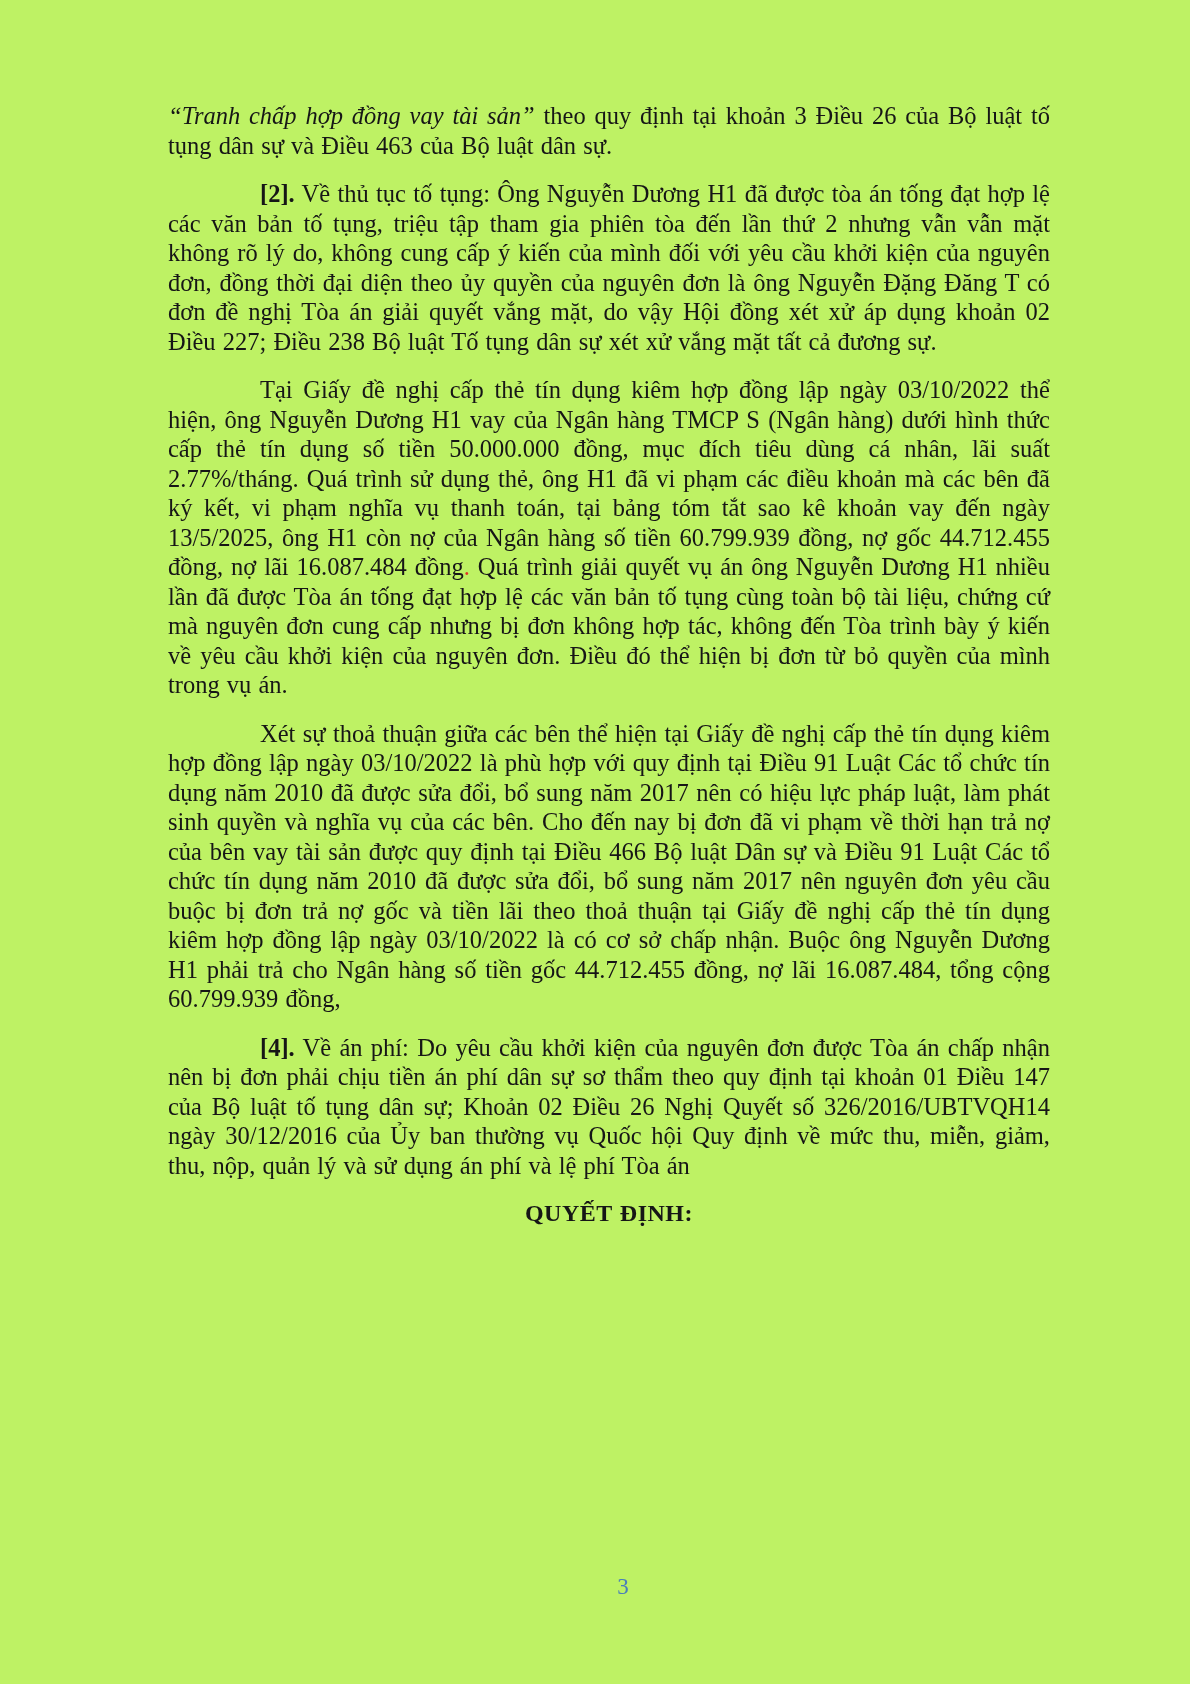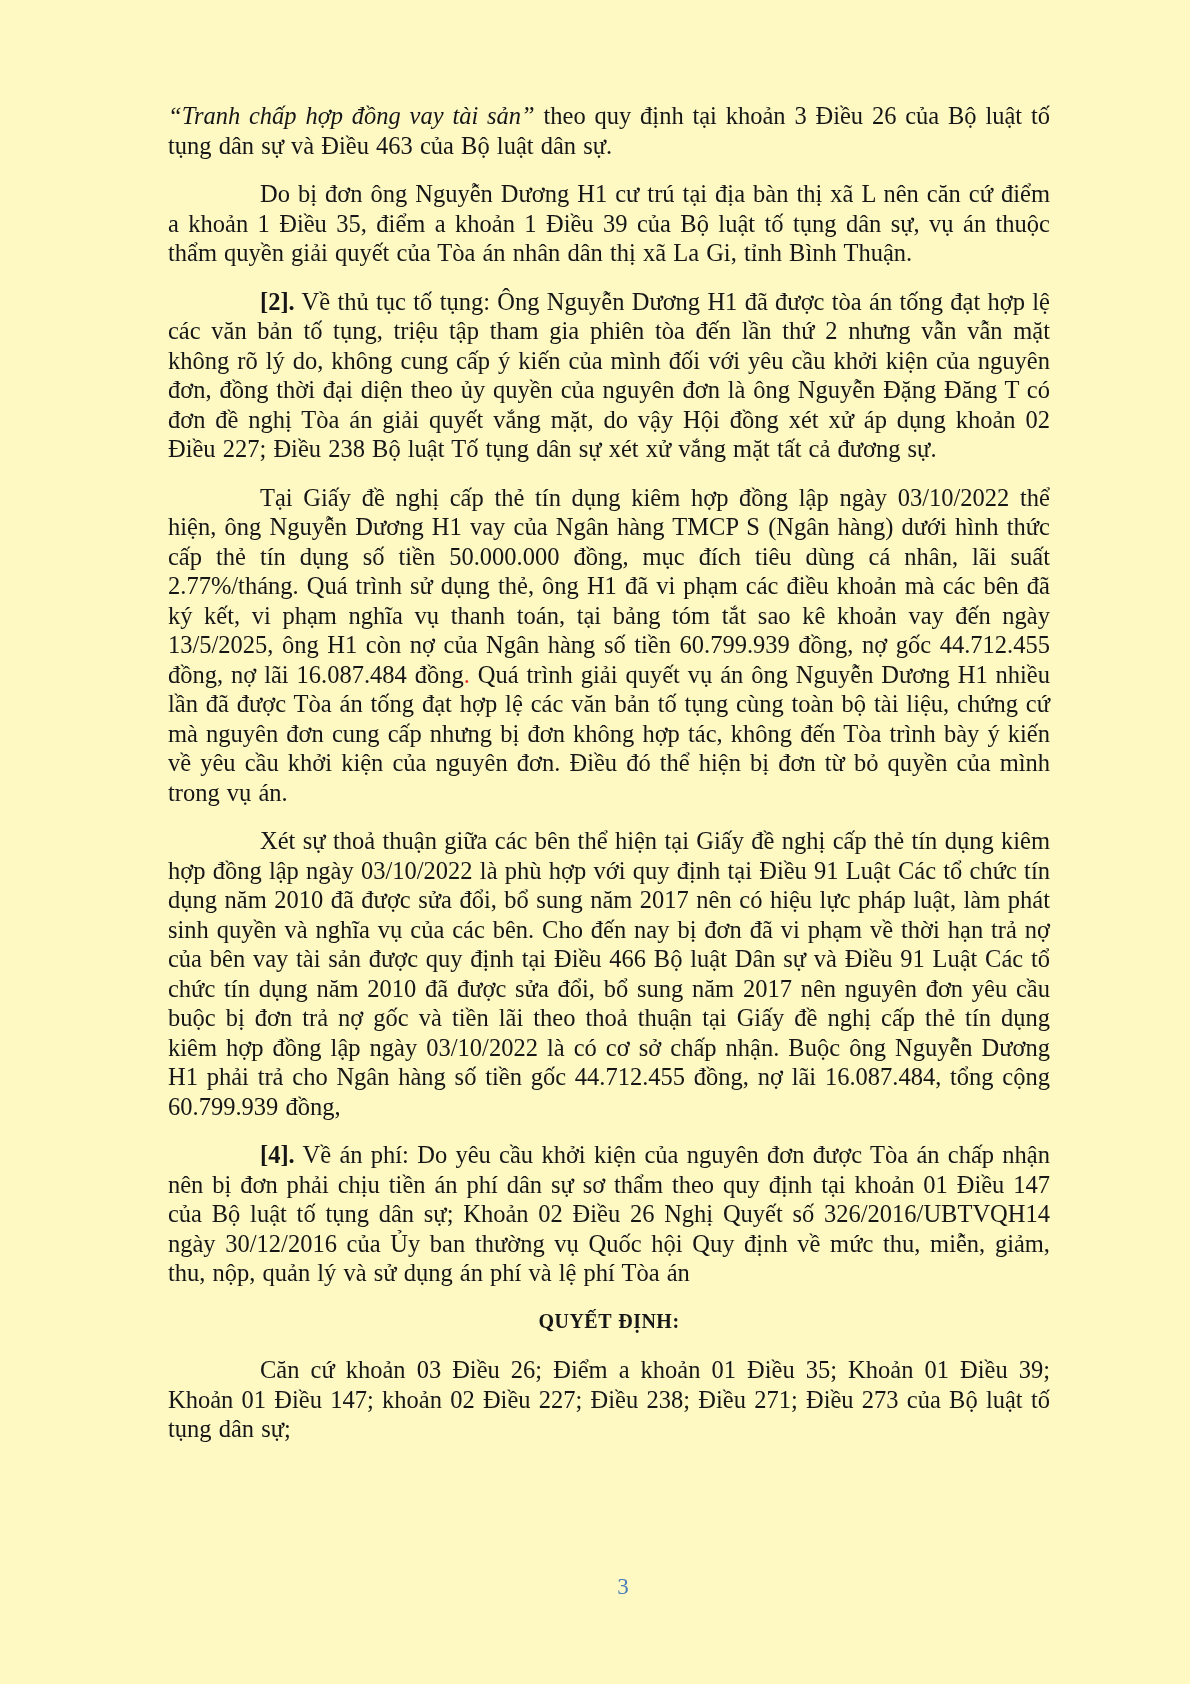--- a/index.html
+++ b/index.html
@@ -4,21 +4,21 @@
 <style>
   html, body {
     margin: 0;
     padding: 0;
     background: #ffffff;
   }
   .page {
     position: relative;
     width: 1190px;
     height: 1684px;
-    background: #fef9c3;
+    background: #bef264;
     overflow: hidden;
     font-family: "Liberation Serif", "DejaVu Serif", serif;
     color: #161616;
   }
   .content {
     position: absolute;
     left: 168px;
     top: 101px;
     width: 882px;
   }
@@ -29,21 +29,21 @@
     line-height: 29.5px;
     text-align: justify;
     text-justify: inter-word;
     word-spacing: 1px;
   }
   p.para + p.para { margin-top: 19px; }
   p.para.indent { text-indent: 92px; }
   p.para.heading {
     text-align: center;
     text-indent: 0;
-    font-size: 20px;
+    font-size: 24px;
     margin-top: 23px;
     margin-bottom: 2px;
     letter-spacing: 0.5px;
   }
   .b { font-weight: bold; }
   .i { font-style: italic; }
   .footer {
     position: absolute;
     top: 1572px;
     left: 0;
@@ -53,22 +53,20 @@
     font-size: 23px;
     line-height: 29px;
   }
 </style>
 </head>
 <body>
 
 <div class="page">
   <div class="content">
       <p class="para"><span class="i">“Tranh chấp hợp đồng vay tài sản”</span><span> theo quy định tại khoản 3 Điều 26 của Bộ luật tố tụng dân sự và Điều 463 của Bộ luật dân sự.</span></p>
-      <p class="para indent"><span>Do bị đơn ông Nguyễn Dương H1 cư trú tại địa bàn thị xã L nên căn cứ điểm a khoản 1 Điều 35, điểm a khoản 1 Điều 39 của Bộ luật tố tụng dân sự, vụ án thuộc thẩm quyền giải quyết của Tòa án nhân dân thị xã La Gi, tỉnh Bình Thuận.</span></p>
       <p class="para indent"><span class="b">[2].</span><span> Về thủ tục tố tụng: Ông Nguyễn Dương H1 đã được tòa án tống đạt hợp lệ các văn bản tố tụng, triệu tập tham gia phiên tòa đến lần thứ 2 nhưng vẫn vẫn mặt không rõ lý do, không cung cấp ý kiến của mình đối với yêu cầu khởi kiện của nguyên đơn, đồng thời đại diện theo ủy quyền của nguyên đơn là ông Nguyễn Đặng Đăng T có đơn đề nghị Tòa án giải quyết vắng mặt, do vậy Hội đồng xét xử áp dụng khoản 02 Điều 227; Điều 238 Bộ luật Tố tụng dân sự xét xử vắng mặt tất cả đương sự.</span></p>
       <p class="para indent"><span>Tại Giấy đề nghị cấp thẻ tín dụng kiêm hợp đồng lập ngày 03/10/2022 thể hiện, ông Nguyễn Dương H1 vay của Ngân hàng TMCP S (Ngân hàng) dưới hình thức cấp thẻ tín dụng số tiền 50.000.000 đồng, mục đích tiêu dùng cá nhân, lãi suất 2.77%/tháng. Quá trình sử dụng thẻ, ông H1 đã vi phạm các điều khoản mà các bên đã ký kết, vi phạm nghĩa vụ thanh toán, tại bảng tóm tắt sao kê khoản vay đến ngày 13/5/2025, ông H1 còn nợ của Ngân hàng số tiền 60.799.939 đồng, nợ gốc 44.712.455 đồng, nợ lãi 16.087.484 đồng</span><span style="color: rgb(227, 50, 37);">.</span><span> Quá trình giải quyết vụ án ông Nguyễn Dương H1 nhiều lần đã được Tòa án tống đạt hợp lệ các văn bản tố tụng cùng toàn bộ tài liệu, chứng cứ mà nguyên đơn cung cấp nhưng bị đơn không hợp tác, không đến Tòa trình bày ý kiến về yêu cầu khởi kiện của nguyên đơn. Điều đó thể hiện bị đơn từ bỏ quyền của mình trong vụ án.</span></p>
       <p class="para indent"><span>Xét sự thoả thuận giữa các bên thể hiện tại Giấy đề nghị cấp thẻ tín dụng kiêm hợp đồng lập ngày 03/10/2022 là phù hợp với quy định tại Điều 91 Luật Các tổ chức tín dụng năm 2010 đã được sửa đổi, bổ sung năm 2017 nên có hiệu lực pháp luật, làm phát sinh quyền và nghĩa vụ của các bên. Cho đến nay bị đơn đã vi phạm về thời hạn trả nợ của bên vay tài sản được quy định tại Điều 466 Bộ luật Dân sự và Điều 91 Luật Các tổ chức tín dụng năm 2010 đã được sửa đổi, bổ sung năm 2017 nên nguyên đơn yêu cầu buộc bị đơn trả nợ gốc và tiền lãi theo thoả thuận tại Giấy đề nghị cấp thẻ tín dụng kiêm hợp đồng lập ngày 03/10/2022 là có cơ sở chấp nhận. Buộc ông Nguyễn Dương H1 phải trả cho Ngân hàng số tiền gốc 44.712.455 đồng, nợ lãi 16.087.484, tổng cộng 60.799.939 đồng,</span></p>
       <p class="para indent"><span class="b">[4].</span><span> Về án phí: Do yêu cầu khởi kiện của nguyên đơn được Tòa án chấp nhận nên bị đơn phải chịu tiền án phí dân sự sơ thẩm theo quy định tại khoản 01 Điều 147 của Bộ luật tố tụng dân sự; Khoản 02 Điều 26 Nghị Quyết số 326/2016/UBTVQH14 ngày 30/12/2016  của Ủy ban  thường vụ Quốc  hội Quy  định về mức thu, miễn, giảm, thu, nộp, quản lý và sử dụng án phí và lệ phí Tòa án</span></p>
       <p class="para heading"><span class="b">QUYẾT ĐỊNH:</span></p>
-      <p class="para indent"><span>Căn cứ khoản 03  Điều 26;  Điểm a  khoản 01  Điều 35;  Khoản 01  Điều 39; Khoản 01 Điều 147; khoản 02 Điều 227; Điều 238; Điều 271; Điều 273 của Bộ luật tố tụng dân sự;</span></p>
     </div>
   <div class="footer" style="color: rgb(74, 126, 187);">3</div>
 </div>
 
 </body></html>

